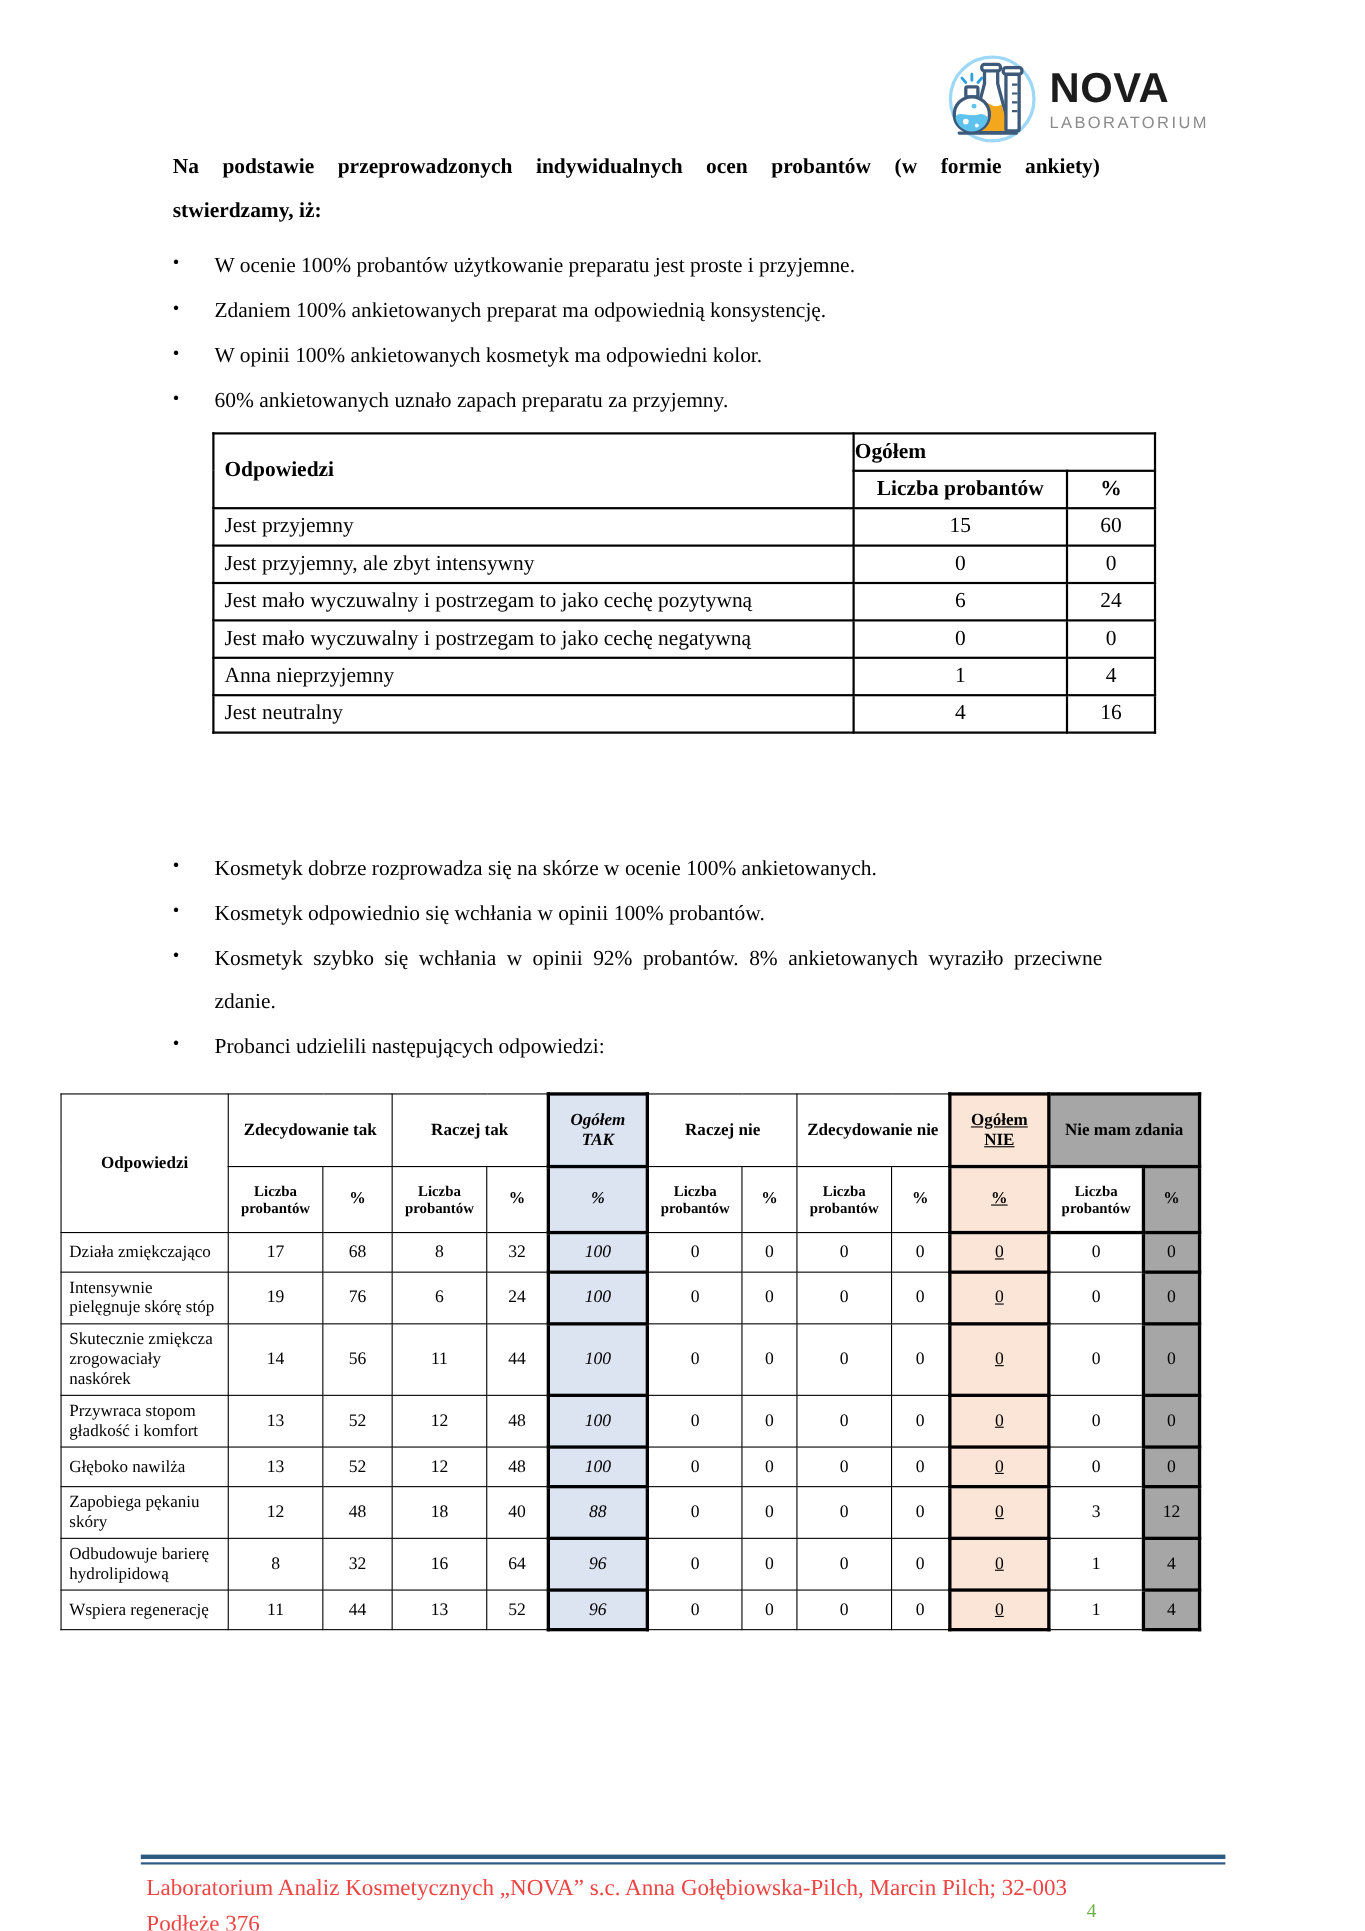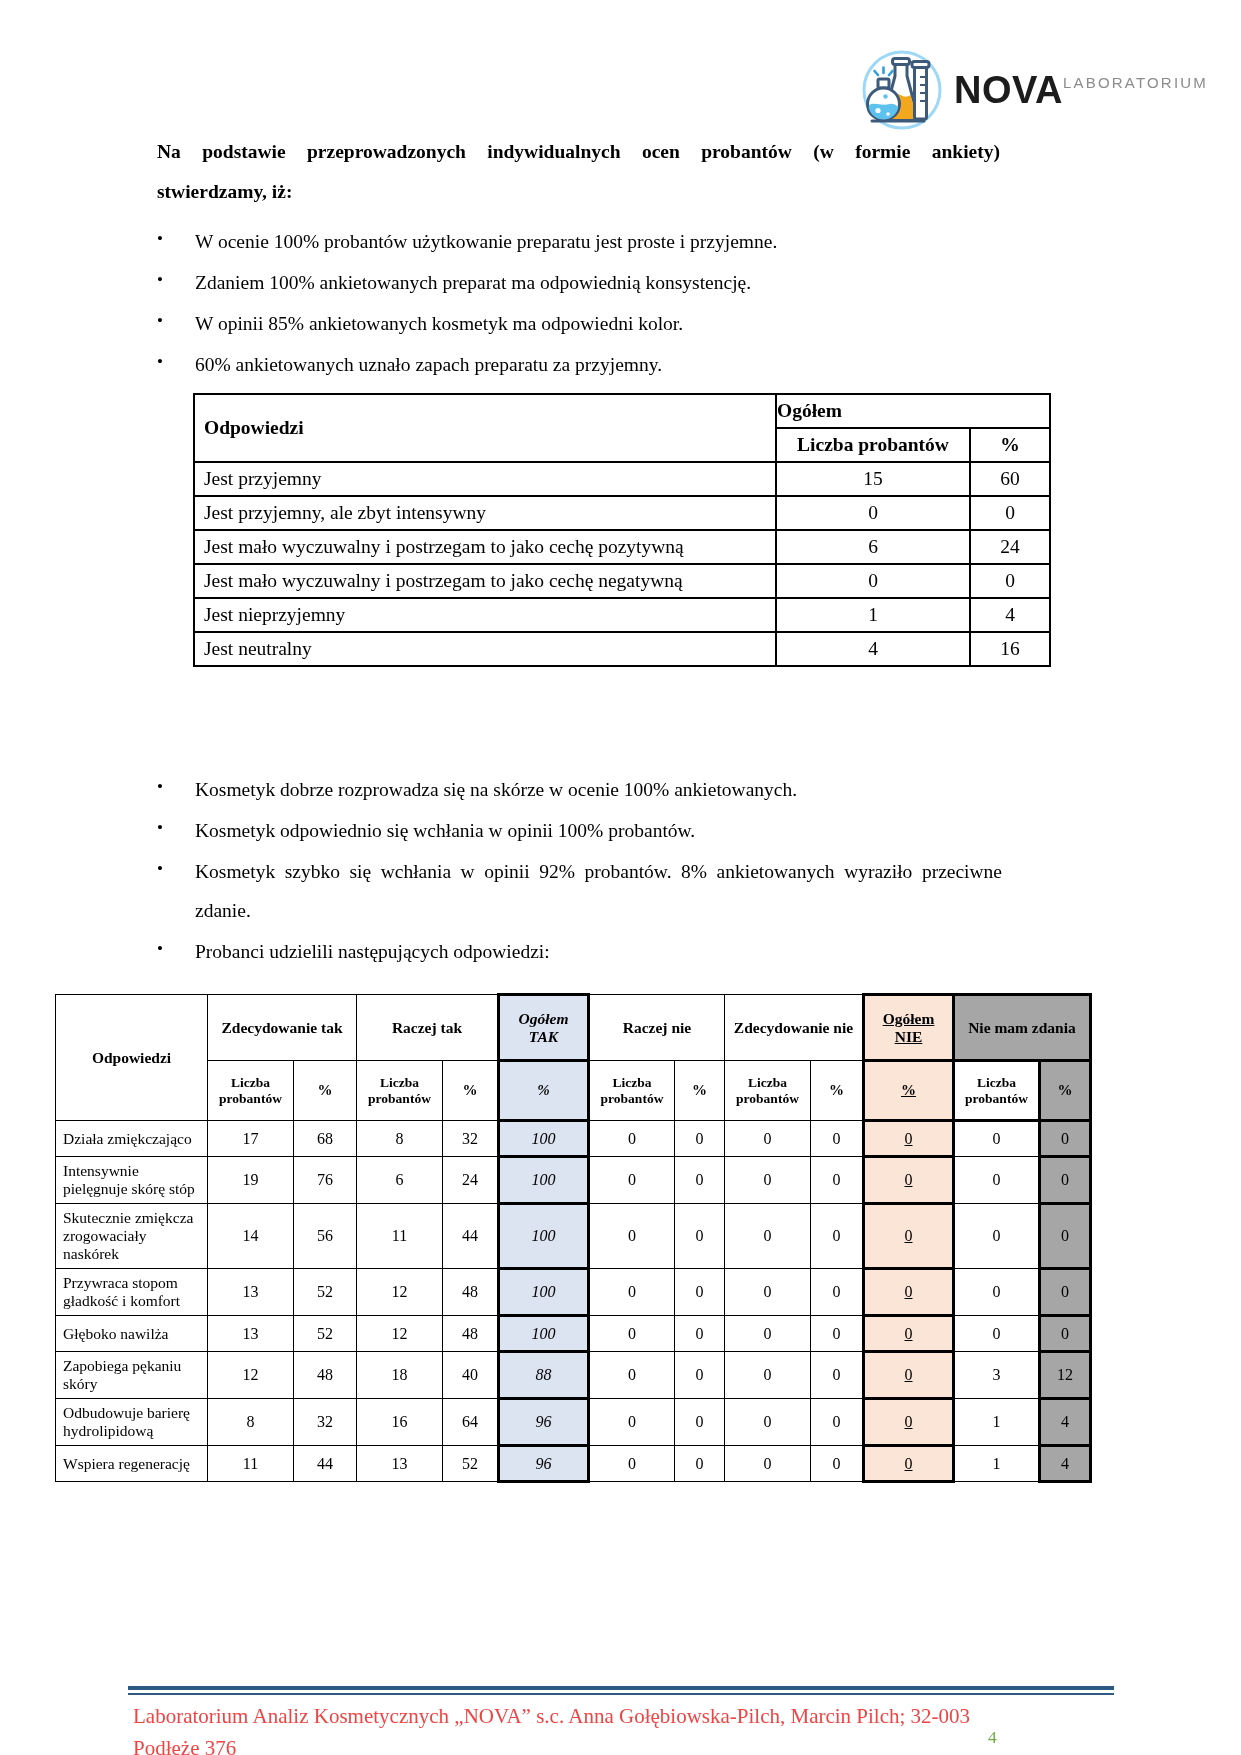--- a/index.html
+++ b/index.html
@@ -3,21 +3,21 @@
 <meta charset="utf-8">
 <style>
   * { margin:0; padding:0; box-sizing:border-box; }
   html,body { background:#ffffff; }
   body { width:1241px; height:1755px; font-family:"Liberation Serif", serif; color:#000; position:relative; overflow:hidden; }
 
   .page { position:relative; width:1241px; height:1755px; background:#fff; }
 
   
   .logo { position:absolute; top:44px; left:858px; display:flex; align-items:center; gap:8px; }
-  .logo-text { display:flex; flex-direction:row; }
+  .logo-text { display:flex; flex-direction:column; }
   .logo-name { font-family:"Liberation Sans", sans-serif; font-weight:bold; font-size:38px; line-height:1; color:#1c1c1c; letter-spacing:.5px; }
   .logo-sub  { font-family:"Liberation Sans", sans-serif; font-size:15px; color:#8b8b8b; letter-spacing:2.2px; margin-top:3px; }
 
   
   .heading { position:absolute; top:132px; left:157px; width:843px; font-size:19.5px; font-weight:bold; line-height:2.05; }
   .heading .h-line { text-underline-offset:4px; }
   .heading .h-just { text-align:justify; text-align-last:justify; }
 
   
   .bullets { position:absolute; left:157px; width:845px; list-style:none; }
@@ -98,21 +98,21 @@
       <li>
         <span class="blt">•</span>
         <span class="blt-text">W ocenie 100% probantów użytkowanie preparatu jest proste i przyjemne.</span>
       </li>
       <li>
         <span class="blt">•</span>
         <span class="blt-text">Zdaniem 100% ankietowanych preparat ma odpowiednią konsystencję.</span>
       </li>
       <li>
         <span class="blt">•</span>
-        <span class="blt-text">W opinii 85% ankietowanych kosmetyk ma odpowiedni kolor.</span>
+        <span class="blt-text">W opinii 100% ankietowanych kosmetyk ma odpowiedni kolor.</span>
       </li>
       <li>
         <span class="blt">•</span>
         <span class="blt-text">60% ankietowanych uznało zapach preparatu za przyjemny.</span>
       </li>
     </ul>
 
   <table class="t1">
     <colgroup>
         <col style="width:582px">
@@ -144,21 +144,21 @@
           <td class="c-label">Jest mało wyczuwalny i postrzegam to jako cechę pozytywną</td>
           <td class="c-count">6</td>
           <td class="c-pct">24</td>
         </tr>
         <tr>
           <td class="c-label">Jest mało wyczuwalny i postrzegam to jako cechę negatywną</td>
           <td class="c-count">0</td>
           <td class="c-pct">0</td>
         </tr>
         <tr>
-          <td class="c-label">Jest nieprzyjemny</td>
+          <td class="c-label">Anna nieprzyjemny</td>
           <td class="c-count">1</td>
           <td class="c-pct">4</td>
         </tr>
         <tr>
           <td class="c-label">Jest neutralny</td>
           <td class="c-count">4</td>
           <td class="c-pct">16</td>
         </tr>
       </tbody>
   </table>

